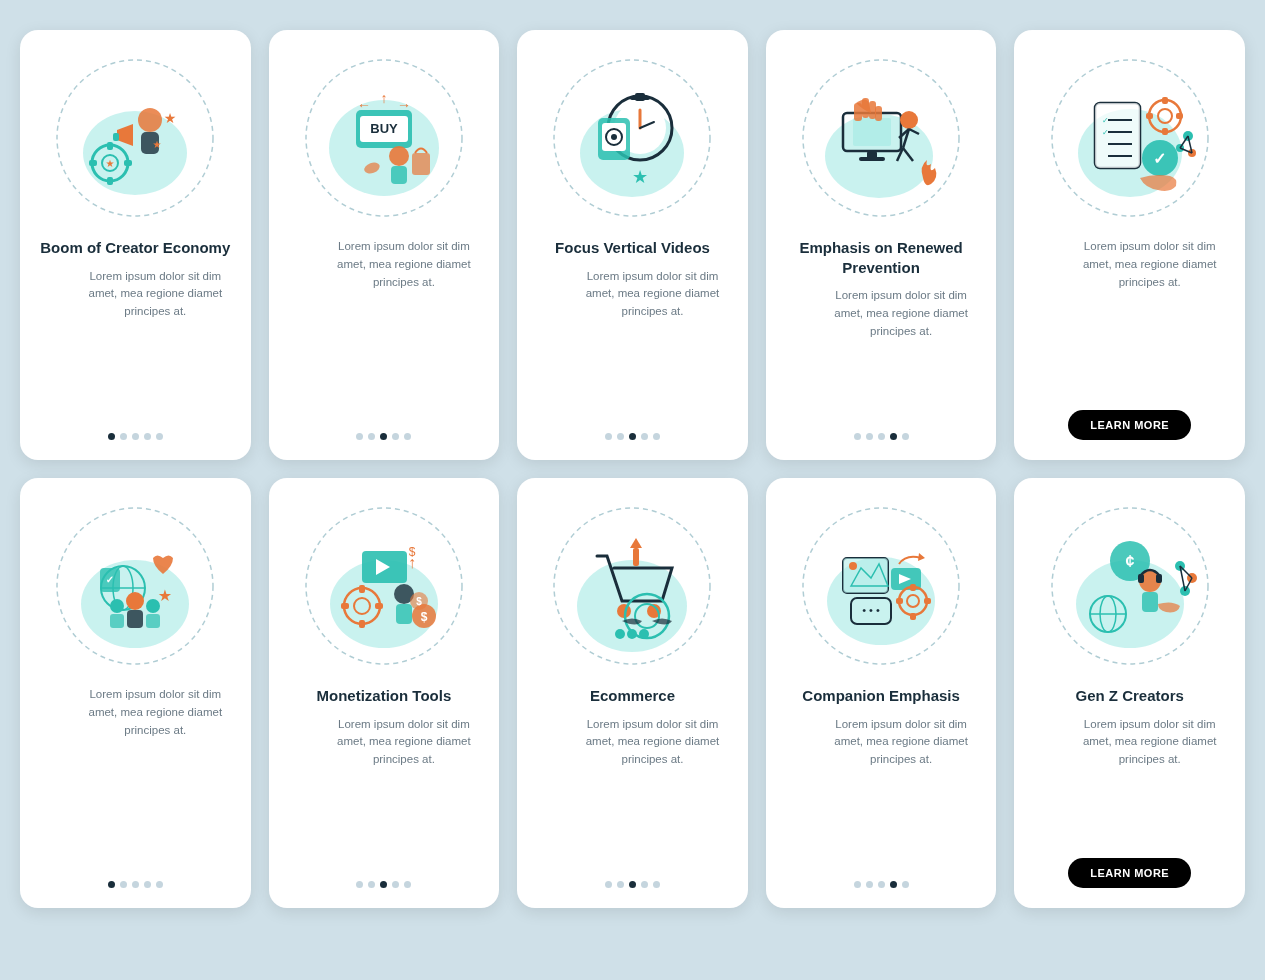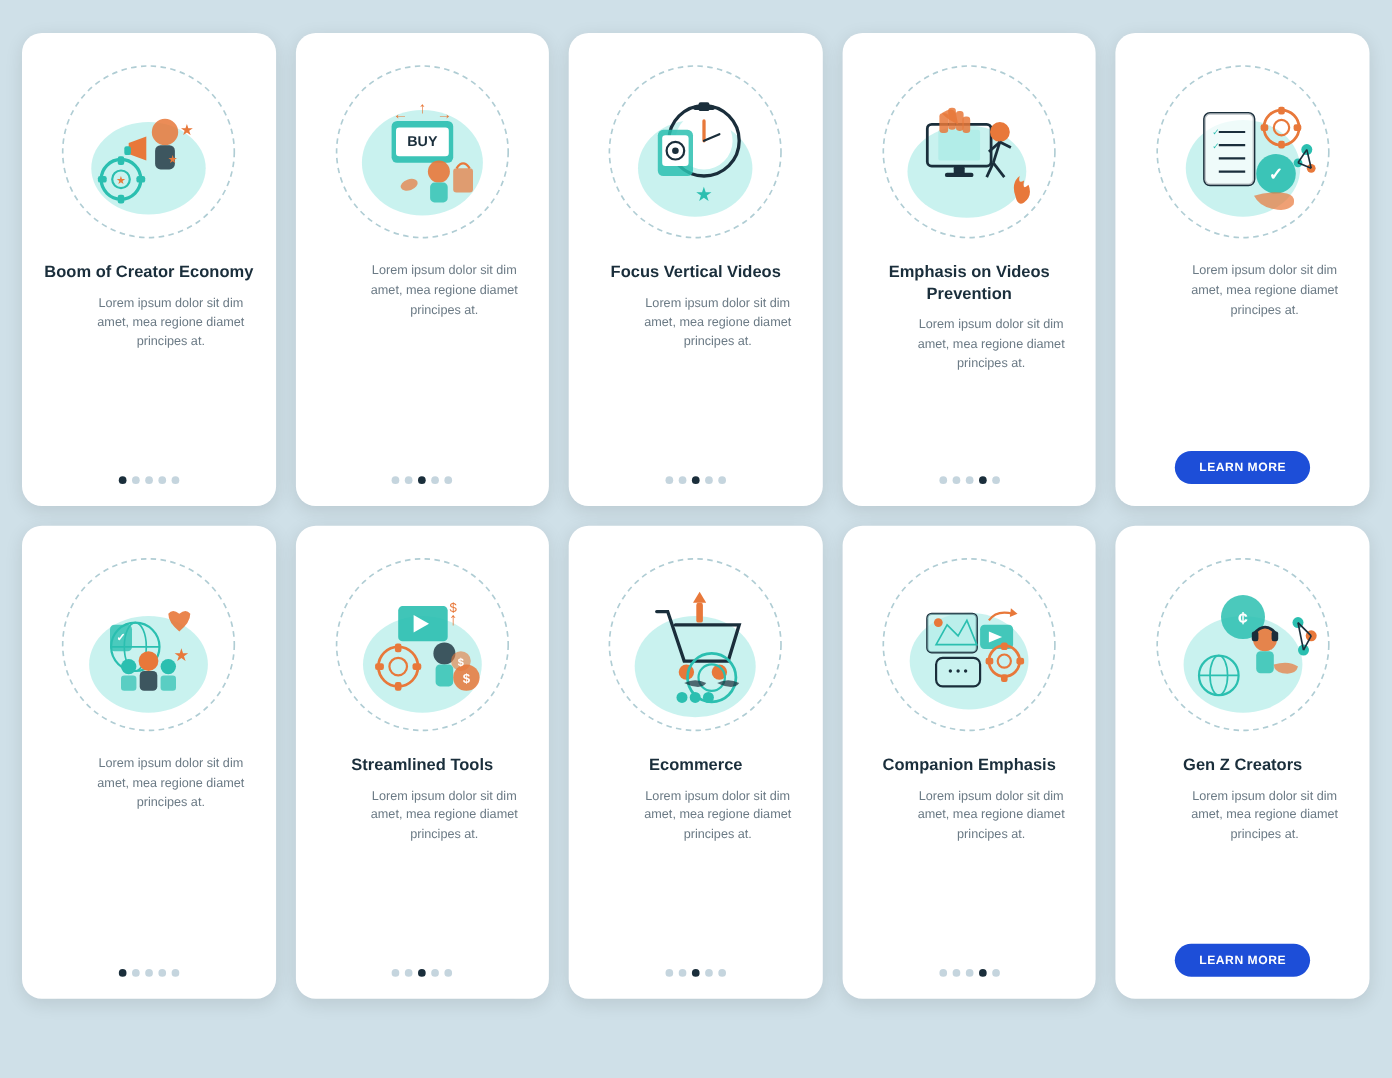--- a/index.html
+++ b/index.html
@@ -69,21 +69,21 @@
     .dot.active {
       background: #1a2e3b;
     }
     .card-bottom {
       margin-top: 14px;
       width: 100%;
       display: flex;
       justify-content: center;
     }
     .learn-more-btn {
-      background: #1d4ed8;
+      background: #000000;
       color: #ffffff;
       border: none;
       border-radius: 22px;
       padding: 9px 22px;
       font-size: 11px;
       font-weight: 700;
       cursor: pointer;
       letter-spacing: 0.5px;
       text-transform: uppercase;
       text-align: center;
@@ -229,21 +229,21 @@
         <path d="M132 130 Q128 118 136 112 Q134 120 140 116 Q138 126 144 120 Q148 130 140 136 Q134 140 132 130Z" fill="#e8783a"></path>
 
         <path d="M65 55 Q75 48 78 55 L80 65 Q72 62 65 55Z" fill="#e8783a" opacity="0.85"></path>
         <rect x="63" y="55" width="8" height="18" rx="3" fill="#e8783a" opacity="0.85"></rect>
         <rect x="71" y="50" width="7" height="20" rx="3" fill="#e8783a" opacity="0.85"></rect>
         <rect x="78" y="53" width="7" height="18" rx="3" fill="#e8783a" opacity="0.85"></rect>
         <rect x="84" y="58" width="7" height="15" rx="3" fill="#e8783a" opacity="0.85"></rect>
       </svg>
     </div>
     <div class="card-title">Emphasis on
-Videos Prevention</div>
+Renewed Prevention</div>
     <div class="card-desc">Lorem ipsum dolor sit dim amet, mea regione diamet principes at.</div>
     <div class="card-dots">
       <div class="dot"></div>
       <div class="dot"></div>
       <div class="dot"></div>
       <div class="dot active"></div>
       <div class="dot"></div>
     </div>
   </div>
 
@@ -346,21 +346,21 @@
         <circle cx="110" cy="98" r="10" fill="#1a2e3b" opacity="0.8"></circle>
         <rect x="102" y="108" width="16" height="20" rx="4" fill="#2bbfb0" opacity="0.8"></rect>
 
         <circle cx="130" cy="120" r="12" fill="#e8783a" opacity="0.85"></circle>
         <text x="130" y="125" text-anchor="middle" font-size="12" fill="white" font-weight="bold">$</text>
 
         <circle cx="125" cy="105" r="9" fill="#e8783a" opacity="0.6"></circle>
         <text x="125" y="109" text-anchor="middle" font-size="10" fill="white" font-weight="bold">$</text>
       </svg>
     </div>
-    <div class="card-title">Streamlined Tools</div>
+    <div class="card-title">Monetization Tools</div>
     <div class="card-desc">Lorem ipsum dolor sit dim amet, mea regione diamet principes at.</div>
     <div class="card-dots">
       <div class="dot"></div>
       <div class="dot"></div>
       <div class="dot active"></div>
       <div class="dot"></div>
       <div class="dot"></div>
     </div>
   </div>
 

